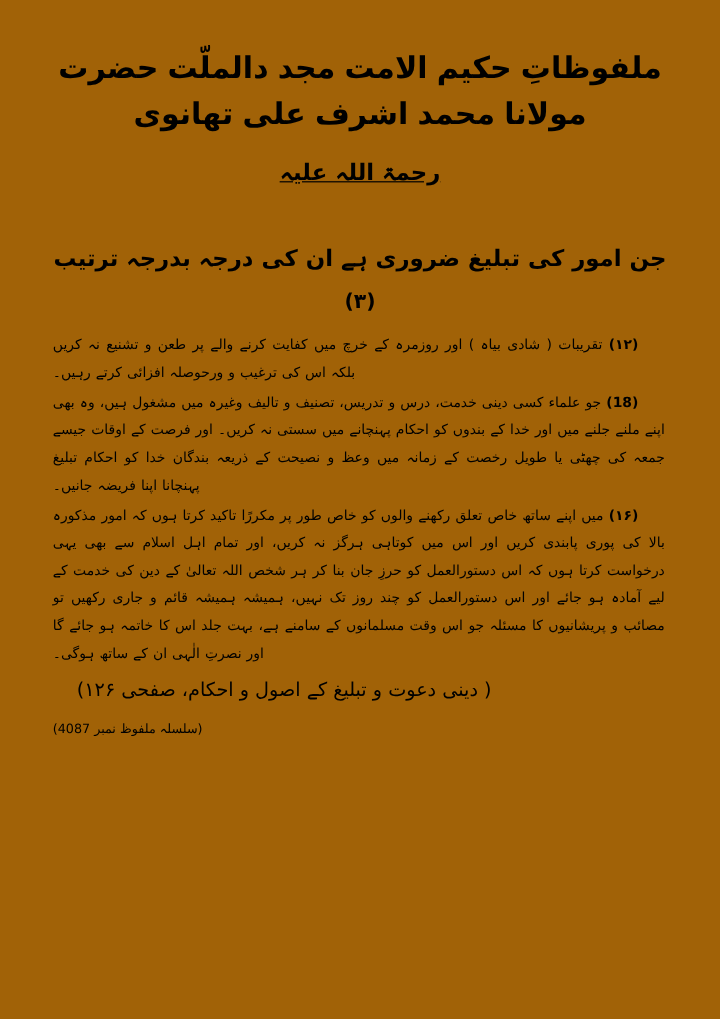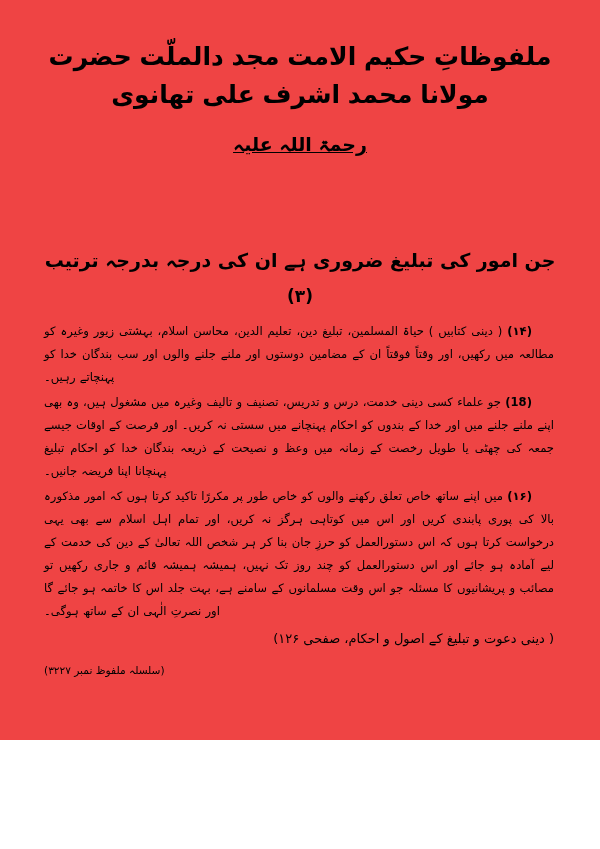--- a/index.html
+++ b/index.html
@@ -13,22 +13,22 @@
     height: 849px;
     overflow: hidden;
     font-family: "DejaVu Sans", "Liberation Sans", sans-serif;
     color: #000000;
     direction: rtl;
   }
 
   .page {
     position: relative;
     width: 600px;
-    height: 740px;
-    background: #ef4444;
+    height: 849px;
+    background: #a16207;
     box-sizing: border-box;
   }
 
   
   .title-block {
     padding-top: 38px;
     text-align: center;
   }
   .doc-title {
     font-size: 25px;
@@ -41,21 +41,21 @@
   .doc-subtitle {
     margin-top: 18px;
     font-size: 19px;
     font-weight: 700;
     line-height: 1.4;
     text-decoration: underline;
   }
 
   
   .section-heading {
-    margin-top: 88px;
+    margin-top: 44px;
     text-align: center;
     font-size: 19px;
     font-weight: 700;
     line-height: 1.5;
     padding: 0 30px;
   }
   .section-number {
     margin-top: 12px;
     text-align: center;
     font-size: 17px;
@@ -77,22 +77,22 @@
     text-indent: 22px;
     word-spacing: 0.5px;
   }
   .para .marker {
     font-weight: 600;
   }
 
   
   .citation {
     margin-top: 6px;
-    text-align: right;
-    font-size: 13px;
+    text-align: left;
+    font-size: 16px;
     line-height: 1.6;
     padding-left: 20px;
   }
   .serial-note {
     margin-top: 13px;
     padding: 0 46px 0 44px;
     text-align: left;
     font-size: 10.6px;
     line-height: 1.4;
     direction: rtl;
@@ -110,37 +110,37 @@
     <div class="doc-title">ملفوظاتِ حکیم الامت مجد دالملّت حضرت مولانا محمد اشرف علی تھانوی</div>
     <div class="doc-subtitle">رحمۃ اللہ علیہ</div>
   </div>
 
   <div class="section-heading">جن امور کی تبلیغ ضروری ہے ان کی درجہ بدرجہ ترتیب</div>
 
   <div class="section-number">(۳)</div>
 
   <div class="body-area">
 
+    <p class="para">
+      <span class="marker">(۱۲)</span>
+      <span>تقریبات ( شادی بیاہ ) اور روزمرہ کے خرچ میں کفایت کرنے والے پر طعن و تشنیع نہ کریں بلکہ اس کی ترغیب و ورحوصلہ افزائی کرتے رہیں۔</span>
+    </p>
 
 
-    <p class="para">
-      <span class="marker">(۱۴)</span>
-      <span>( دینی کتابیں ) حیاۃ المسلمین، تبلیغ دین، تعلیم الدین، محاسن اسلام، بہشتی زیور وغیرہ کو مطالعہ میں رکھیں، اور وقتاً فوقتاً ان کے مضامین دوستوں اور ملنے جلنے والوں اور سب بندگان خدا کو پہنچاتے رہیں۔</span>
-    </p>
 
     <p class="para">
       <span class="marker">(18)</span>
       <span>جو علماء کسی دینی خدمت، درس و تدریس، تصنیف و تالیف وغیرہ میں مشغول ہیں، وہ بھی اپنے ملنے جلنے میں اور خدا کے بندوں کو احکام پہنچانے میں سستی نہ کریں۔ اور فرصت کے اوقات جیسے جمعہ کی چھٹی یا طویل رخصت کے زمانہ میں وعظ و نصیحت کے ذریعہ بندگان خدا کو احکام تبلیغ پہنچانا اپنا فریضہ جانیں۔</span>
     </p>
 
     <p class="para">
       <span class="marker">(۱۶)</span>
       <span>میں اپنے ساتھ خاص تعلق رکھنے والوں کو خاص طور پر مکررًا تاکید کرتا ہوں کہ امور مذکورہ بالا کی پوری پابندی کریں اور اس میں کوتاہی ہرگز نہ کریں، اور تمام اہل اسلام سے بھی یہی درخواست کرتا ہوں کہ اس دستورالعمل کو حرزِ جان بنا کر ہر شخص اللہ تعالیٰ کے دین کی خدمت کے لیے آمادہ ہو جائے اور اس دستورالعمل کو چند روز تک نہیں، ہمیشہ ہمیشہ قائم و جاری رکھیں تو مصائب و پریشانیوں کا مسئلہ جو اس وقت مسلمانوں کے سامنے ہے، بہت جلد اس کا خاتمہ ہو جائے گا اور نصرتِ الٰہی ان کے ساتھ ہوگی۔</span>
     </p>
 
     <div class="citation">( دینی دعوت و تبلیغ کے اصول و احکام، صفحی ۱۲۶)</div>
   </div>
 
   <div class="serial-note">
-    <span class="inner">(سلسلہ ملفوظ نمبر ۳۲۲۷)</span>
+    <span class="inner">(سلسلہ ملفوظ نمبر 4087)</span>
   </div>
 
 </div>
 
 </body></html>

